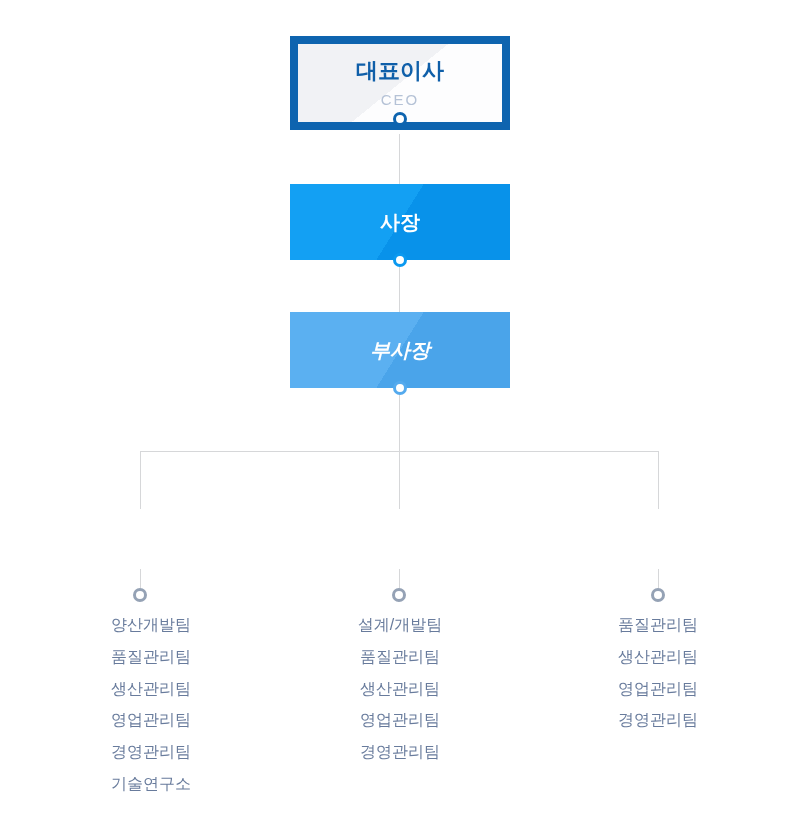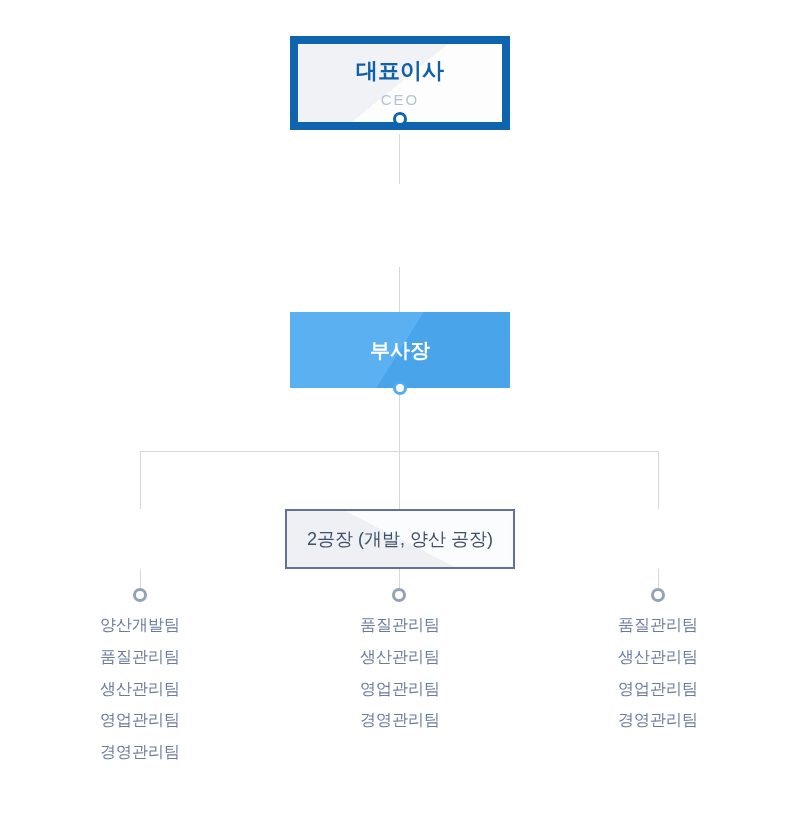--- a/index.html
+++ b/index.html
@@ -64,21 +64,21 @@
 
   
   .blue-box {
     position: absolute;
     left: 290px;
     width: 220px; height: 76px;
     display: flex; align-items: center; justify-content: center;
     color: #ffffff; font-size: 20px; font-weight: bold;
   }
   .pres-box { top: 184px; background: linear-gradient(122deg, #13a0f3 50%, #0892ea 50%); }
-  .vp-box   { top: 312px; background: linear-gradient(122deg, #5bb0f1 50%, #4aa4ea 50%); }
+  .vp-box   { top: 312px; background: linear-gradient(122deg, #5bb0f1 50%, #4aa4ea 50%); font-style: italic; }
 
   
   .factory-box {
     position: absolute;
     top: 509px;
     width: 230px; height: 60px;
     box-sizing: border-box;
     border: 2px solid #5f7494;
     background: linear-gradient(27deg, #eff0f3 50%, #fbfcfd 50%);
     display: flex; align-items: center; justify-content: center;
@@ -88,21 +88,21 @@
   .factory-2 { left: 285px; }
   .factory-3 { left: 543px; }
 
   
   .team-col {
     position: absolute;
     top: 610px;
     width: 230px;
     text-align: center;
   }
-  .team-col-1 { left: 25px; }
+  .team-col-1 { left: 36px; }
   .team-col-2 { left: 285px; }
   .team-col-3 { left: 543px; }
   .team-item {
     height: 31.7px;
     display: flex; align-items: center; justify-content: center;
     font-size: 16px;
     color: #687b9c;
   }
 </style>
 </head>
@@ -111,55 +111,58 @@
 <div class="canvas">
 
   <div class="ceo-box">
     <div class="ceo-title">대표이사</div>
     <div class="ceo-subtitle">CEO</div>
     <div class="dot dot-on-box dot-ceo"></div>
   </div>
 
   <div class="vline" style="left:399px; top:134px; height:50px;"></div>
 
+  <div class="blue-box pres-box">
+    <span>사장</span>
+    <div class="dot dot-on-box dot-pres"></div>
+  </div>
 
   <div class="vline" style="left:399px; top:267px; height:45px;"></div>
 
   <div class="blue-box vp-box">
     <span>부사장</span>
     <div class="dot dot-on-box dot-vp"></div>
   </div>
 
   <div class="vline" style="left:399px; top:395px; height:57px;"></div>
   <div class="hline" style="left:140px; top:451px; width:519px;"></div>
   <div class="vline" style="left:140px; top:452px; height:57px;"></div>
   <div class="vline" style="left:399px; top:452px; height:57px;"></div>
   <div class="vline" style="left:658px; top:452px; height:57px;"></div>
 
-  <div class="factory-box factory-2">
-    <span>2공장 (개발, 양산 공장)</span>
-  </div>
 
   <div class="vline" style="left:140px; top:569px; height:19px;"></div>
   <div class="vline" style="left:399px; top:569px; height:19px;"></div>
   <div class="vline" style="left:658px; top:569px; height:19px;"></div>
 
   <div class="dot dot-factory" style="left:133px; top:588px;"></div>
   <div class="dot dot-factory" style="left:392px; top:588px;"></div>
   <div class="dot dot-factory" style="left:651px; top:588px;"></div>
 
   <div class="team-col team-col-1">
     <div class="team-item">양산개발팀</div>
     <div class="team-item">품질관리팀</div>
     <div class="team-item">생산관리팀</div>
     <div class="team-item">영업관리팀</div>
     <div class="team-item">경영관리팀</div>
+    <div class="team-item">기술연구소</div>
   </div>
 
   <div class="team-col team-col-2">
+    <div class="team-item">설계/개발팀</div>
     <div class="team-item">품질관리팀</div>
     <div class="team-item">생산관리팀</div>
     <div class="team-item">영업관리팀</div>
     <div class="team-item">경영관리팀</div>
   </div>
 
   <div class="team-col team-col-3">
     <div class="team-item">품질관리팀</div>
     <div class="team-item">생산관리팀</div>
     <div class="team-item">영업관리팀</div>

